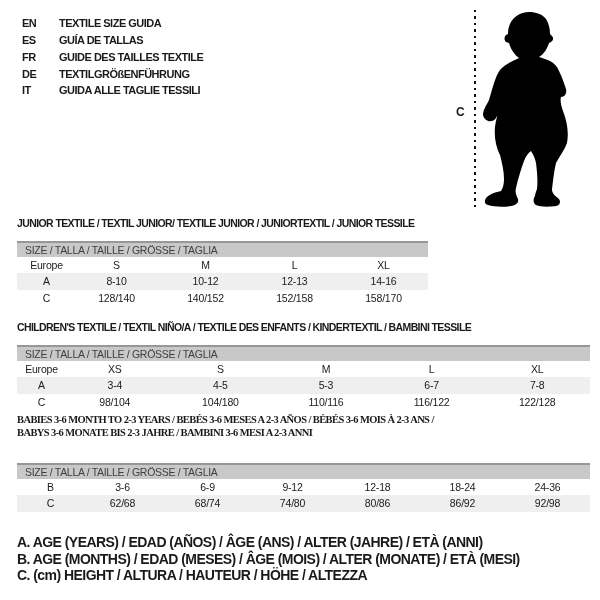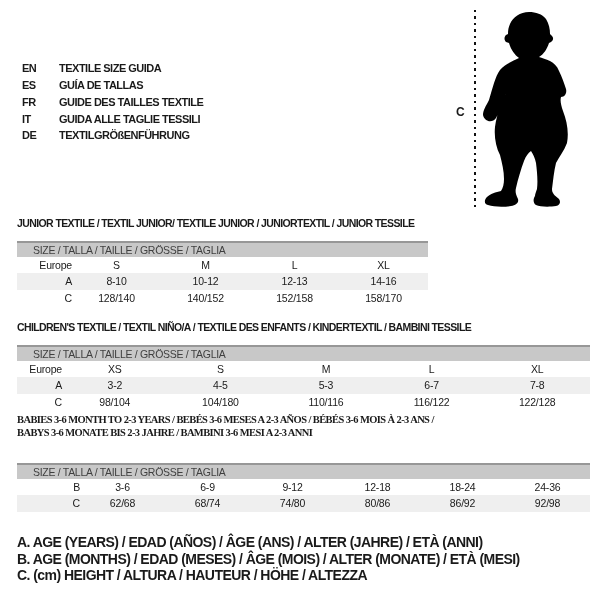--- a/index.html
+++ b/index.html
@@ -2,42 +2,42 @@
 <html><head>
 <meta charset="utf-8">
 <style>
   * { margin:0; padding:0; box-sizing:border-box; }
   html,body { background:#fff; }
   .page {
     position:relative; width:600px; height:600px; background:#ffffff;
     font-family:"Liberation Sans", sans-serif; color:#1a1a1a; overflow:hidden;
   }
   
-  .lang-block { position:absolute; left:22px; top:15px;margin-top:45px; }
+  .lang-block { position:absolute; left:22px; top:15px; }
   .lang-row { display:flex; height:16.75px; align-items:center;
     font-weight:bold; font-size:11px; letter-spacing:-0.5px; }
   .lang-code { width:37px; }
   
   .height-line { position:absolute; left:474px; top:10px; width:2px; height:198px;
     background:repeating-linear-gradient(to bottom, #111 0 2.5px, transparent 2.5px 6.5px); }
   .figure-label { position:absolute; left:456px; top:105px; font-weight:bold; font-size:12px; }
   .baby-svg { position:absolute; left:480px; top:5px; }
   
   .sec-title { position:absolute; left:17px; font-weight:bold; font-size:10.5px;
     letter-spacing:-0.6px; line-height:13px; white-space:nowrap; }
   
   .size-table { position:absolute; left:17px; }
   .w1 { width:411px; } .w2 { width:573px; }
   .size-bar { height:16px; background:#c8c8c8; border-top:2px solid #979797;
-    display:flex; align-items:center; padding-left:16px;
+    display:flex; align-items:center; padding-left:8px;
     font-size:10.5px; letter-spacing:-0.3px; color:#3f3f3f; }
   .t-row { display:flex; height:16.3px; align-items:center; font-size:10.5px; letter-spacing:-0.2px; }
   .t-row.shaded { background:#efefef; }
   .t-cell { flex:1; text-align:center; }
-  .t-label { flex:none; text-align:right; padding-left:4px; }
+  .t-label { flex:none; text-align:center; padding-left:4px; }
   .t1 .t-label { width:55px; } .t2 .t-label { width:45px; } .t3 .t-label { width:63px; }
   
   .footnotes { position:absolute; left:17px; top:534px; }
   .footnote { height:16.6px; font-weight:bold; font-size:14px;
     letter-spacing:-0.55px; white-space:nowrap; }
 </style>
 </head>
 <body>
 
 <div class="page">
@@ -49,26 +49,26 @@
     </div>
     <div class="lang-row">
       <span class="lang-code">ES</span>
       <span>GUÍA DE TALLAS</span>
     </div>
     <div class="lang-row">
       <span class="lang-code">FR</span>
       <span>GUIDE DES TAILLES TEXTILE</span>
     </div>
     <div class="lang-row">
+      <span class="lang-code">DE</span>
+      <span>TEXTILGRÖßENFÜHRUNG</span>
+    </div>
+    <div class="lang-row">
       <span class="lang-code">IT</span>
       <span>GUIDA ALLE TAGLIE TESSILI</span>
-    </div>
-    <div class="lang-row">
-      <span class="lang-code">DE</span>
-      <span>TEXTILGRÖßENFÜHRUNG</span>
     </div>
   </div>
 
   <div class="height-line"></div>
   <div class="figure-label">C</div>
   <svg class="baby-svg" width="120" height="205" viewBox="0 0 120 205">
     <path fill="#000" d="
       M49 7
       C40 7 33 12 30 19 C28.5 22.5 28 25 28 29
       L26 30 C24 32 24 35 26 37 L29 38
@@ -143,21 +143,21 @@
     <div class="t-row">
       <div class="t-cell t-label">Europe</div>
       <div class="t-cell">XS</div>
       <div class="t-cell">S</div>
       <div class="t-cell">M</div>
       <div class="t-cell">L</div>
       <div class="t-cell">XL</div>
     </div>
     <div class="t-row shaded">
       <div class="t-cell t-label">A</div>
-      <div class="t-cell">3-2</div>
+      <div class="t-cell">3-4</div>
       <div class="t-cell">4-5</div>
       <div class="t-cell">5-3</div>
       <div class="t-cell">6-7</div>
       <div class="t-cell">7-8</div>
     </div>
     <div class="t-row">
       <div class="t-cell t-label">C</div>
       <div class="t-cell">98/104</div>
       <div class="t-cell">104/180</div>
       <div class="t-cell">110/116</div>

